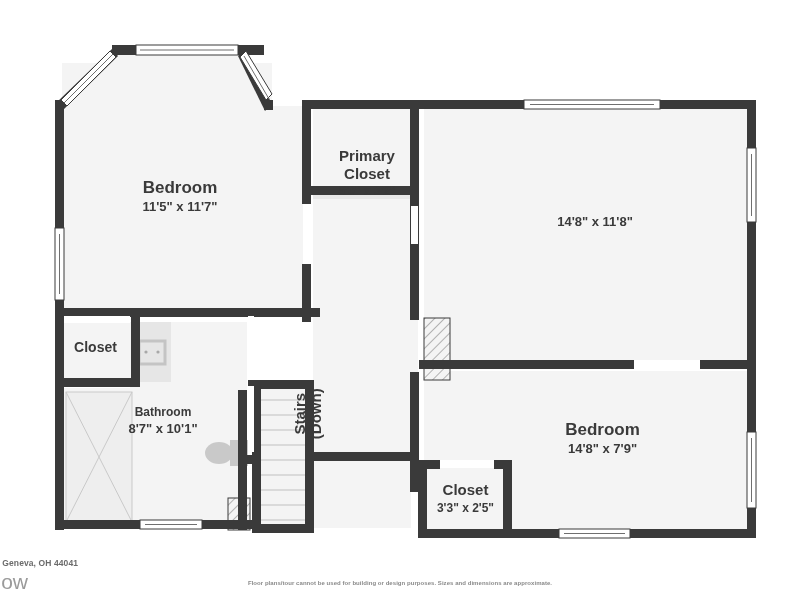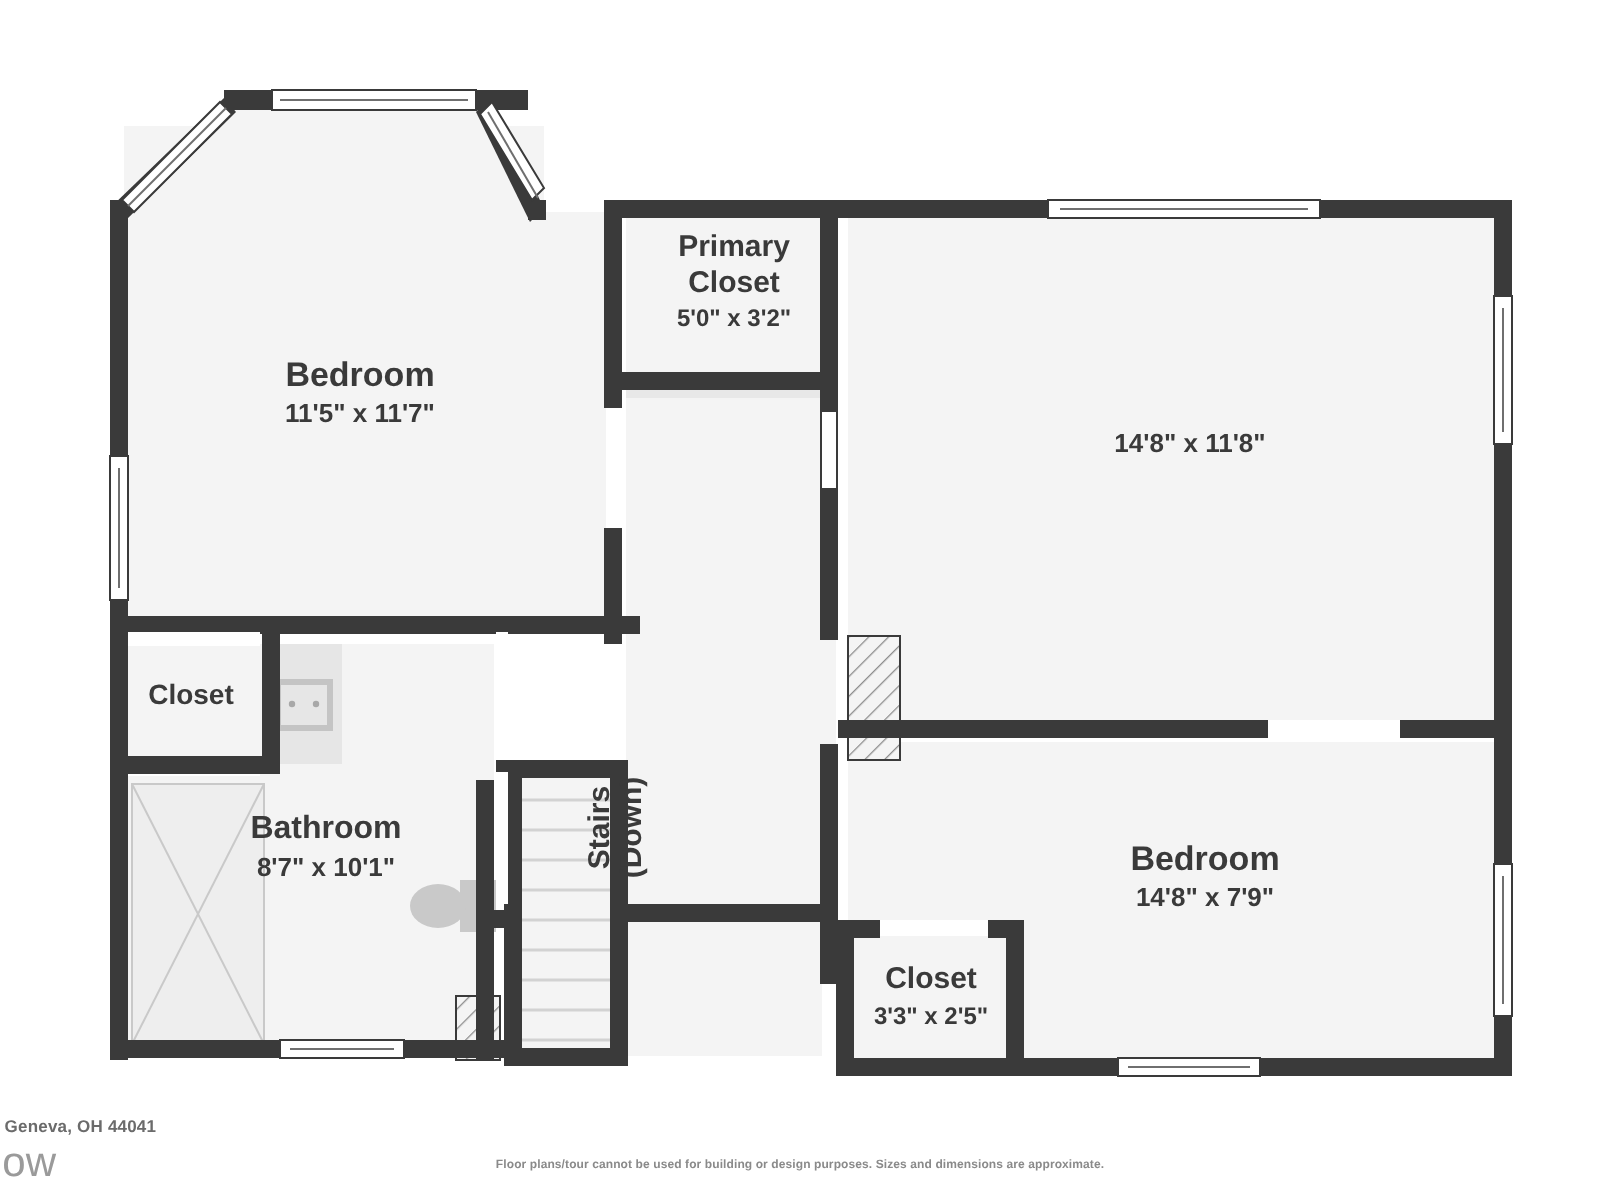--- a/index.html
+++ b/index.html
@@ -43,36 +43,36 @@
   .room-label .rl-dims {
     font-weight: bold;
     display: block;
   }
 
   .lbl-bedroom1 { left: 70px;  top: 178px; width: 220px; }
   .lbl-bedroom1 .rl-name { font-size: 17px; }
   .lbl-bedroom1 .rl-dims { font-size: 13px; margin-top: 3px; }
 
   .lbl-primary-closet { left: 312px; top: 115px; width: 110px; }
-  .lbl-primary-closet .rl-name { font-size: 15px; line-height: 1.18; }
+  .lbl-primary-closet .rl-name { font-size: 15px; line-height: 1.18; margin-top: 32px; }
   .lbl-primary-closet .rl-dims { font-size: 12px; margin-top: 3px; }
 
   .lbl-primary-bedroom { left: 470px; top: 212px; width: 250px; }
   .lbl-primary-bedroom .rl-name { font-size: 17px; }
   .lbl-primary-bedroom .rl-dims { font-size: 13px; margin-top: 3px; }
 
   .lbl-bedroom2 { left: 495px; top: 420px; width: 215px; }
   .lbl-bedroom2 .rl-name { font-size: 17px; }
   .lbl-bedroom2 .rl-dims { font-size: 13px; margin-top: 3px; }
 
   .lbl-closet-left { left: 58px; top: 340px; width: 75px; }
   .lbl-closet-left .rl-name { font-size: 14px; }
 
   .lbl-bathroom { left: 88px; top: 406px; width: 150px; }
-  .lbl-bathroom .rl-name { font-size: 16px; }
+  .lbl-bathroom .rl-name { font-size: 12px; }
   .lbl-bathroom .rl-dims { font-size: 13px; margin-top: 3px; }
 
   .lbl-closet-bottom { left: 418px; top: 482px; width: 95px; }
   .lbl-closet-bottom .rl-name { font-size: 15px; }
   .lbl-closet-bottom .rl-dims { font-size: 12px; margin-top: 3px; }
 
   .lbl-stairs {
     position: absolute;
     left: 248px;
     top: 398px;

